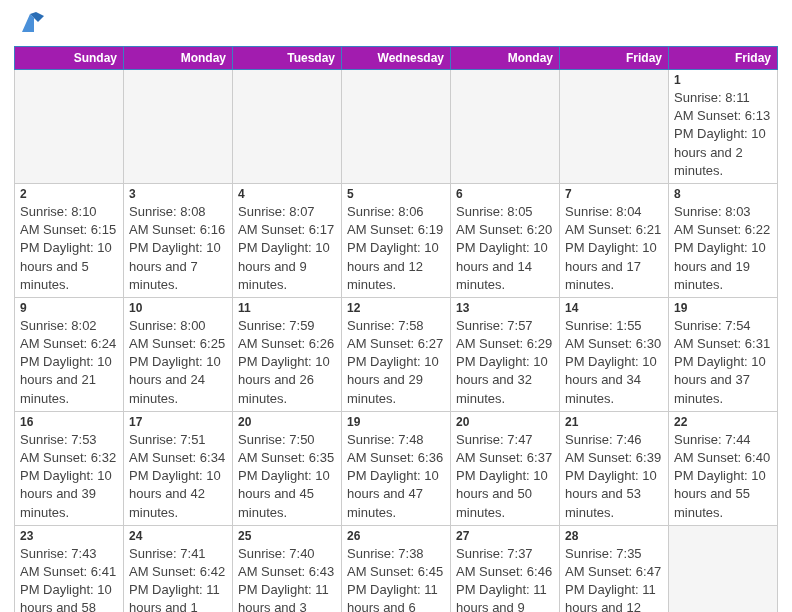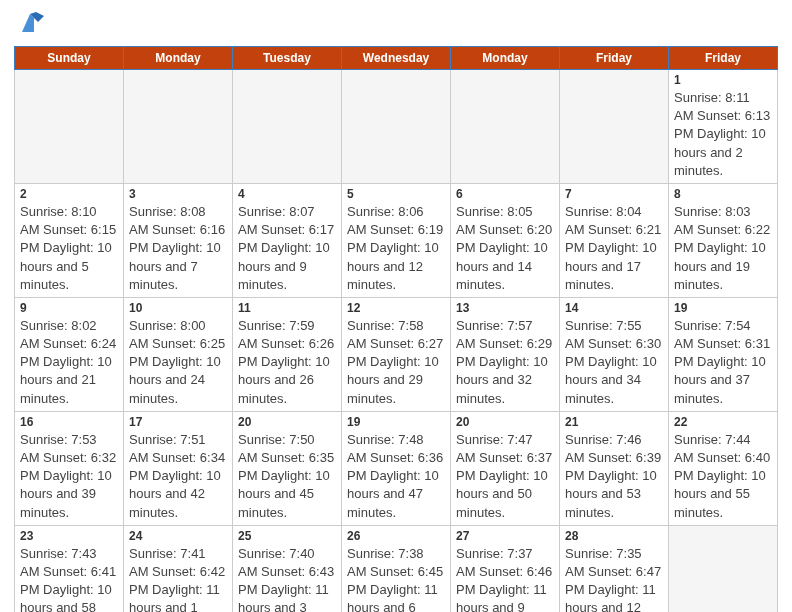--- a/index.html
+++ b/index.html
@@ -43,26 +43,26 @@
     .location {
       font-size: 14px;
       color: #555;
     }
     .calendar {
       width: 100%;
       border-collapse: collapse;
       table-layout: fixed;
     }
     .calendar th {
-      background: #c2410c;
+      background: #a21caf;
       color: white;
       font-size: 12px;
       font-weight: bold;
       padding: 4px 6px;
-      text-align: center;
+      text-align: right;
       border: 1px solid #3a7fc1;
     }
     .calendar td {
       border: 1px solid #ccc;
       vertical-align: top;
       padding: 3px 5px;
       height: 88px;
       background: #fff;
     }
     .calendar td.empty {
@@ -199,21 +199,21 @@
 Daylight: 10 hours and 29 minutes.</div>
           </td>
           <td>
             <span class="day-num">13</span>
             <div class="day-info">Sunrise: 7:57 AM
 Sunset: 6:29 PM
 Daylight: 10 hours and 32 minutes.</div>
           </td>
           <td>
             <span class="day-num">14</span>
-            <div class="day-info">Sunrise: 7:55 AM
+            <div class="day-info">Sunrise: 1:55 AM
 Sunset: 6:30 PM
 Daylight: 10 hours and 34 minutes.</div>
           </td>
           <td>
             <span class="day-num">19</span>
             <div class="day-info">Sunrise: 7:54 AM
 Sunset: 6:31 PM
 Daylight: 10 hours and 37 minutes.</div>
           </td>
         </tr>

